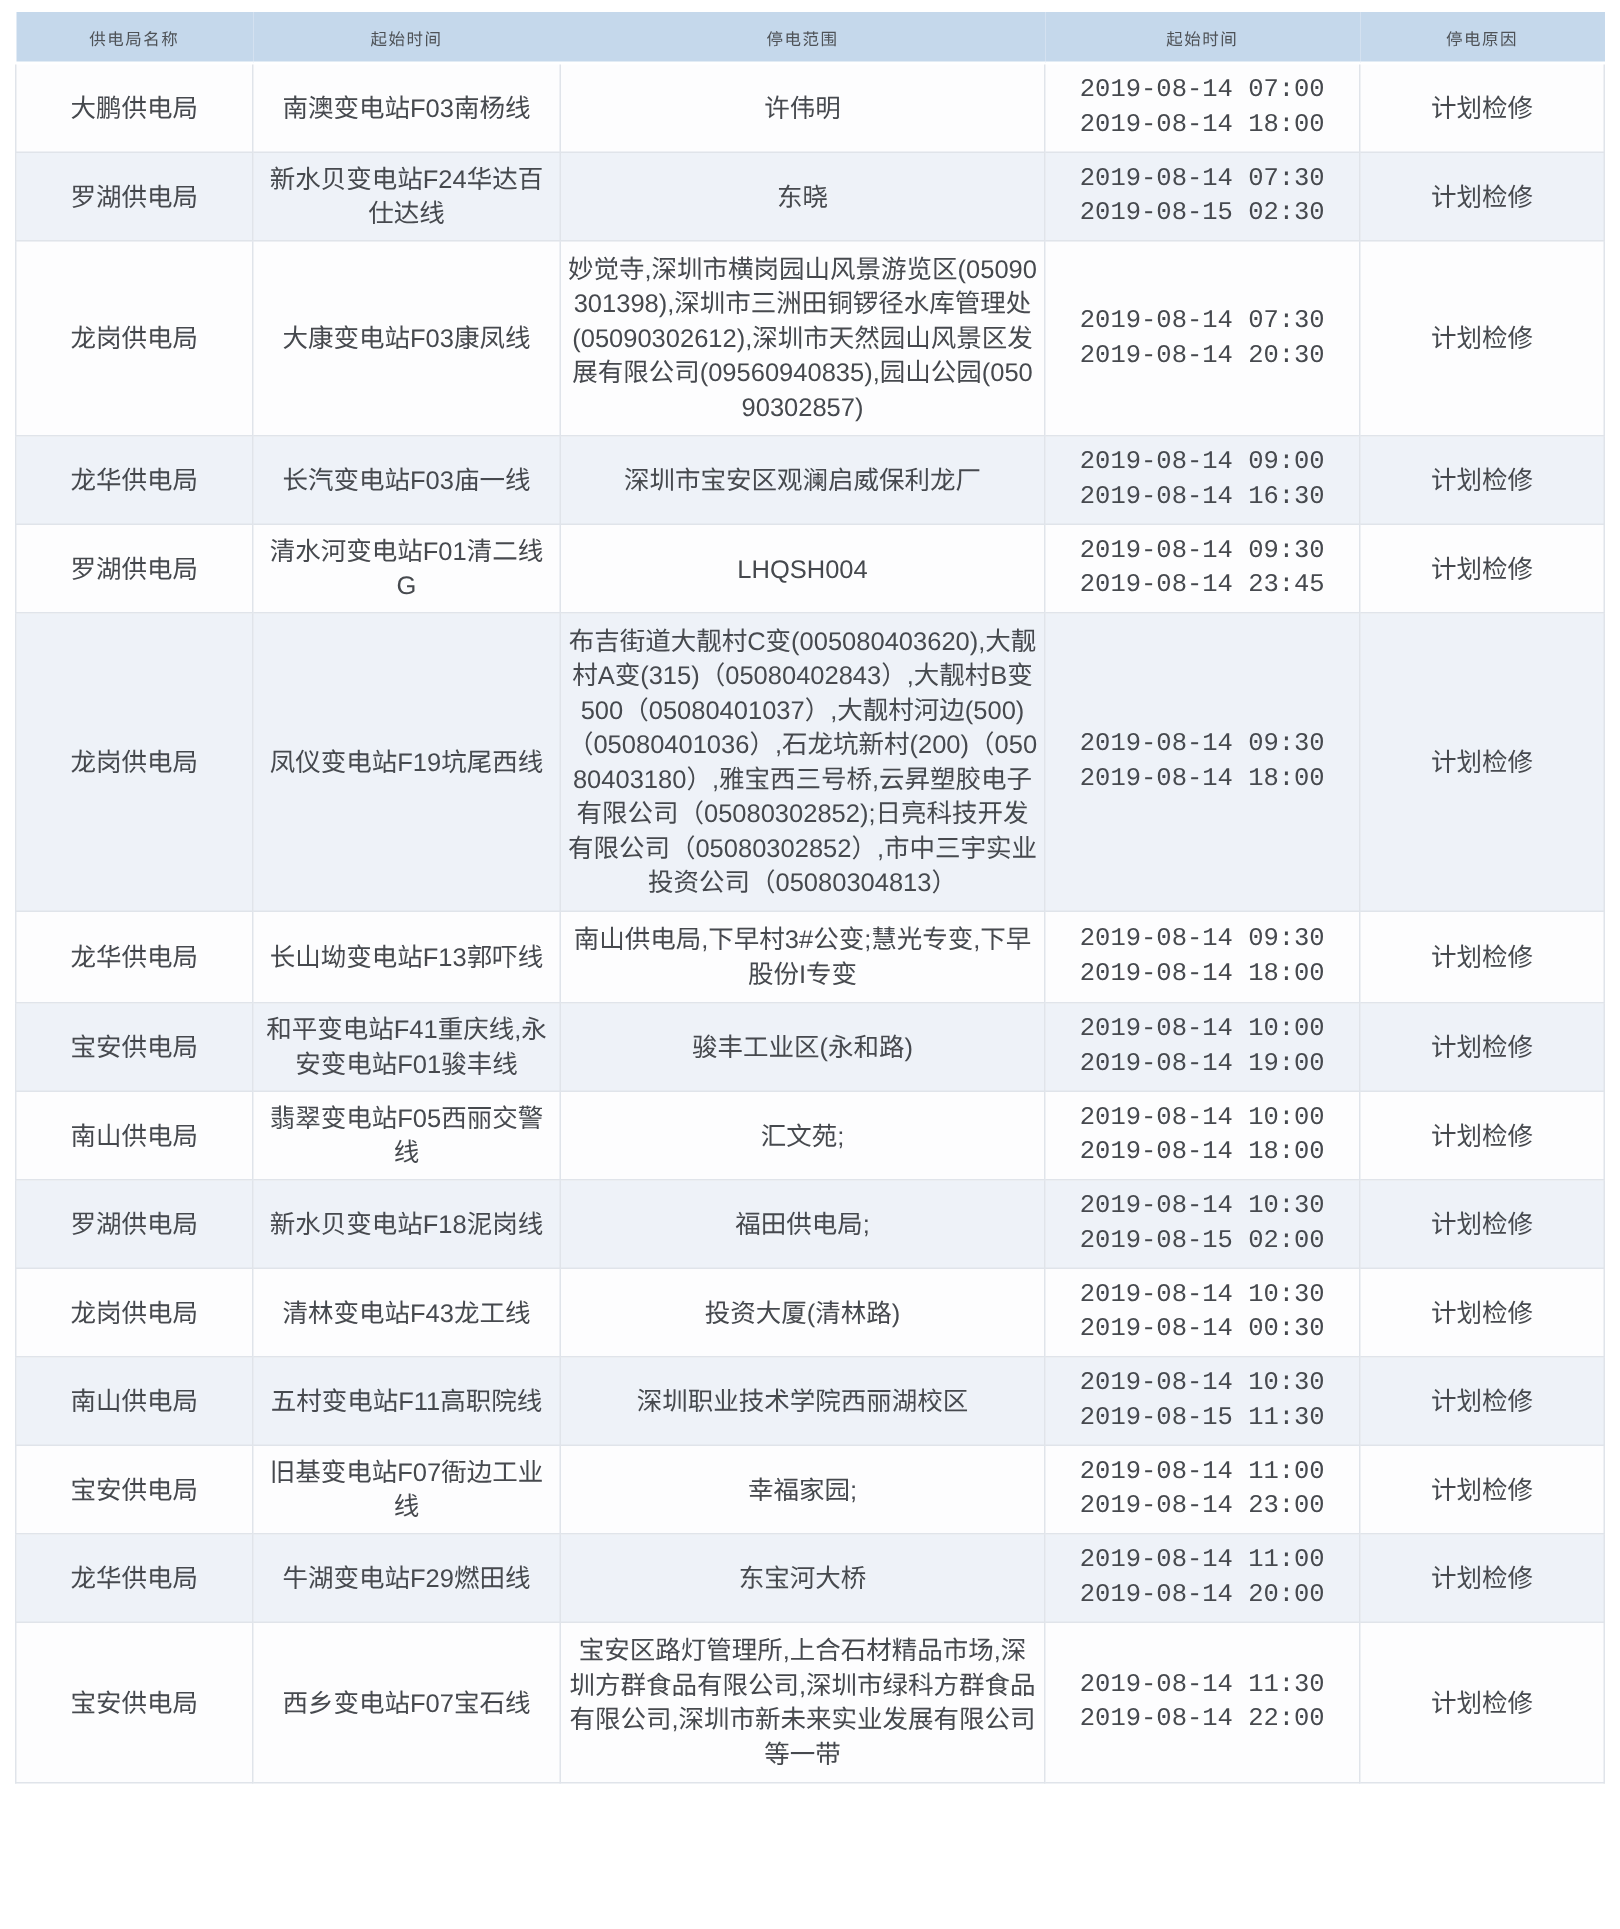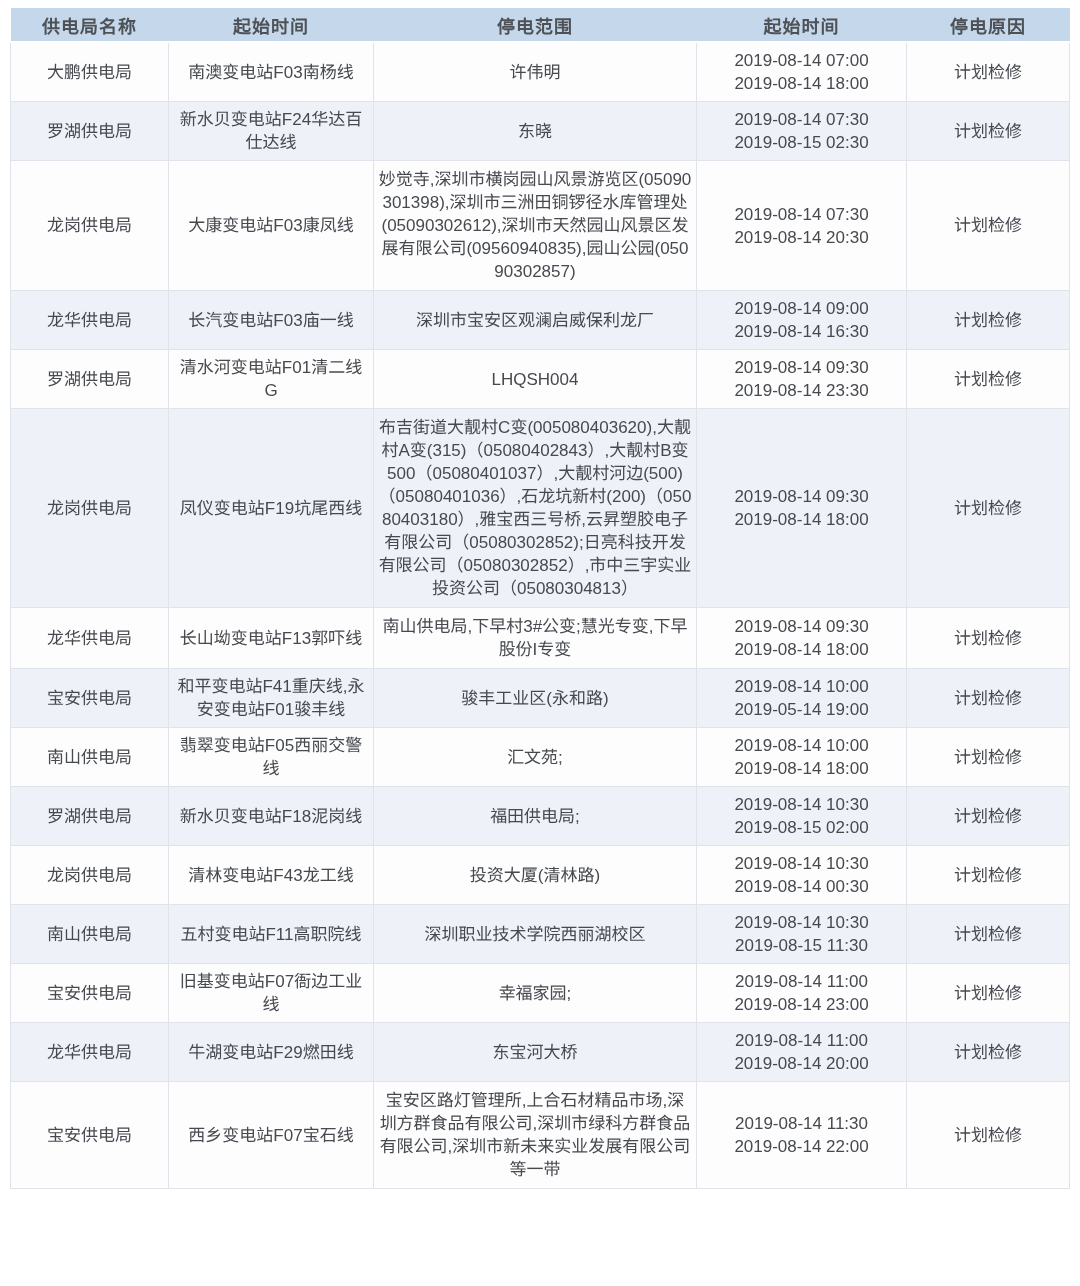--- a/index.html
+++ b/index.html
@@ -28,42 +28,42 @@
     table-layout: fixed;
   }
   col.c1 { width: 158px; }
   col.c2 { width: 205px; }
   col.c3 { width: 323px; }
   col.c4 { width: 210px; }
   col.c5 { width: 163px; }
   thead th {
     background: var(--header-bg);
     color: var(--header-text);
-    font-size: 18px;
-    font-weight: bold;
+    font-size: 11px;
+    font-weight: normal;
     height: 34px;
     text-align: center;
     vertical-align: middle;
     border: none;
     border-bottom: 2px solid #ffffff;
     letter-spacing: 1px;
   }
   tbody td {
     border: 1px solid var(--border);
     font-size: 17px;
     color: var(--body-text);
     text-align: center;
     vertical-align: middle;
     padding: 6px 5px;
     line-height: 23px;
     word-break: break-all;
   }
   tbody tr { height: 52px; background: var(--row-bg); }
   tbody tr:nth-child(even) { background: var(--row-alt-bg); }
-  td.c-time div { white-space: nowrap; }
+  td.c-time div { white-space: nowrap; font-family: Liberation Mono, monospace; }
   td.c-scope { padding: 7px 4px; }
 </style>
 </head>
 <body>
 
 <div class="page">
   <table class="outage">
     <colgroup>
       <col class="c1">
         <col class="c2">
@@ -124,21 +124,21 @@
     </td>
     <td class="c-reason">计划检修</td>
   </tr>
 
   <tr>
     <td class="c-bureau">罗湖供电局</td>
     <td class="c-line">清水河变电站F01清二线G</td>
     <td class="c-scope">LHQSH004</td>
     <td class="c-time">
       <div>2019-08-14 09:30</div>
-      <div>2019-08-14 23:30</div>
+      <div>2019-08-14 23:45</div>
     </td>
     <td class="c-reason">计划检修</td>
   </tr>
 
 
   <tr>
     <td class="c-bureau">龙岗供电局</td>
     <td class="c-line">凤仪变电站F19坑尾西线</td>
     <td class="c-scope">布吉街道大靓村C变(005080403620),大靓村A变(315)（05080402843）,大靓村B变500（05080401037）,大靓村河边(500)（05080401036）,石龙坑新村(200)（05080403180）,雅宝西三号桥,云昇塑胶电子有限公司（05080302852);日亮科技开发有限公司（05080302852）,市中三宇实业投资公司（05080304813）</td>
     <td class="c-time">
@@ -159,21 +159,21 @@
     <td class="c-reason">计划检修</td>
   </tr>
 
 
   <tr>
     <td class="c-bureau">宝安供电局</td>
     <td class="c-line">和平变电站F41重庆线,永安变电站F01骏丰线</td>
     <td class="c-scope">骏丰工业区(永和路)</td>
     <td class="c-time">
       <div>2019-08-14 10:00</div>
-      <div>2019-05-14 19:00</div>
+      <div>2019-08-14 19:00</div>
     </td>
     <td class="c-reason">计划检修</td>
   </tr>
 
   <tr>
     <td class="c-bureau">南山供电局</td>
     <td class="c-line">翡翠变电站F05西丽交警线</td>
     <td class="c-scope">汇文苑;</td>
     <td class="c-time">
       <div>2019-08-14 10:00</div>

